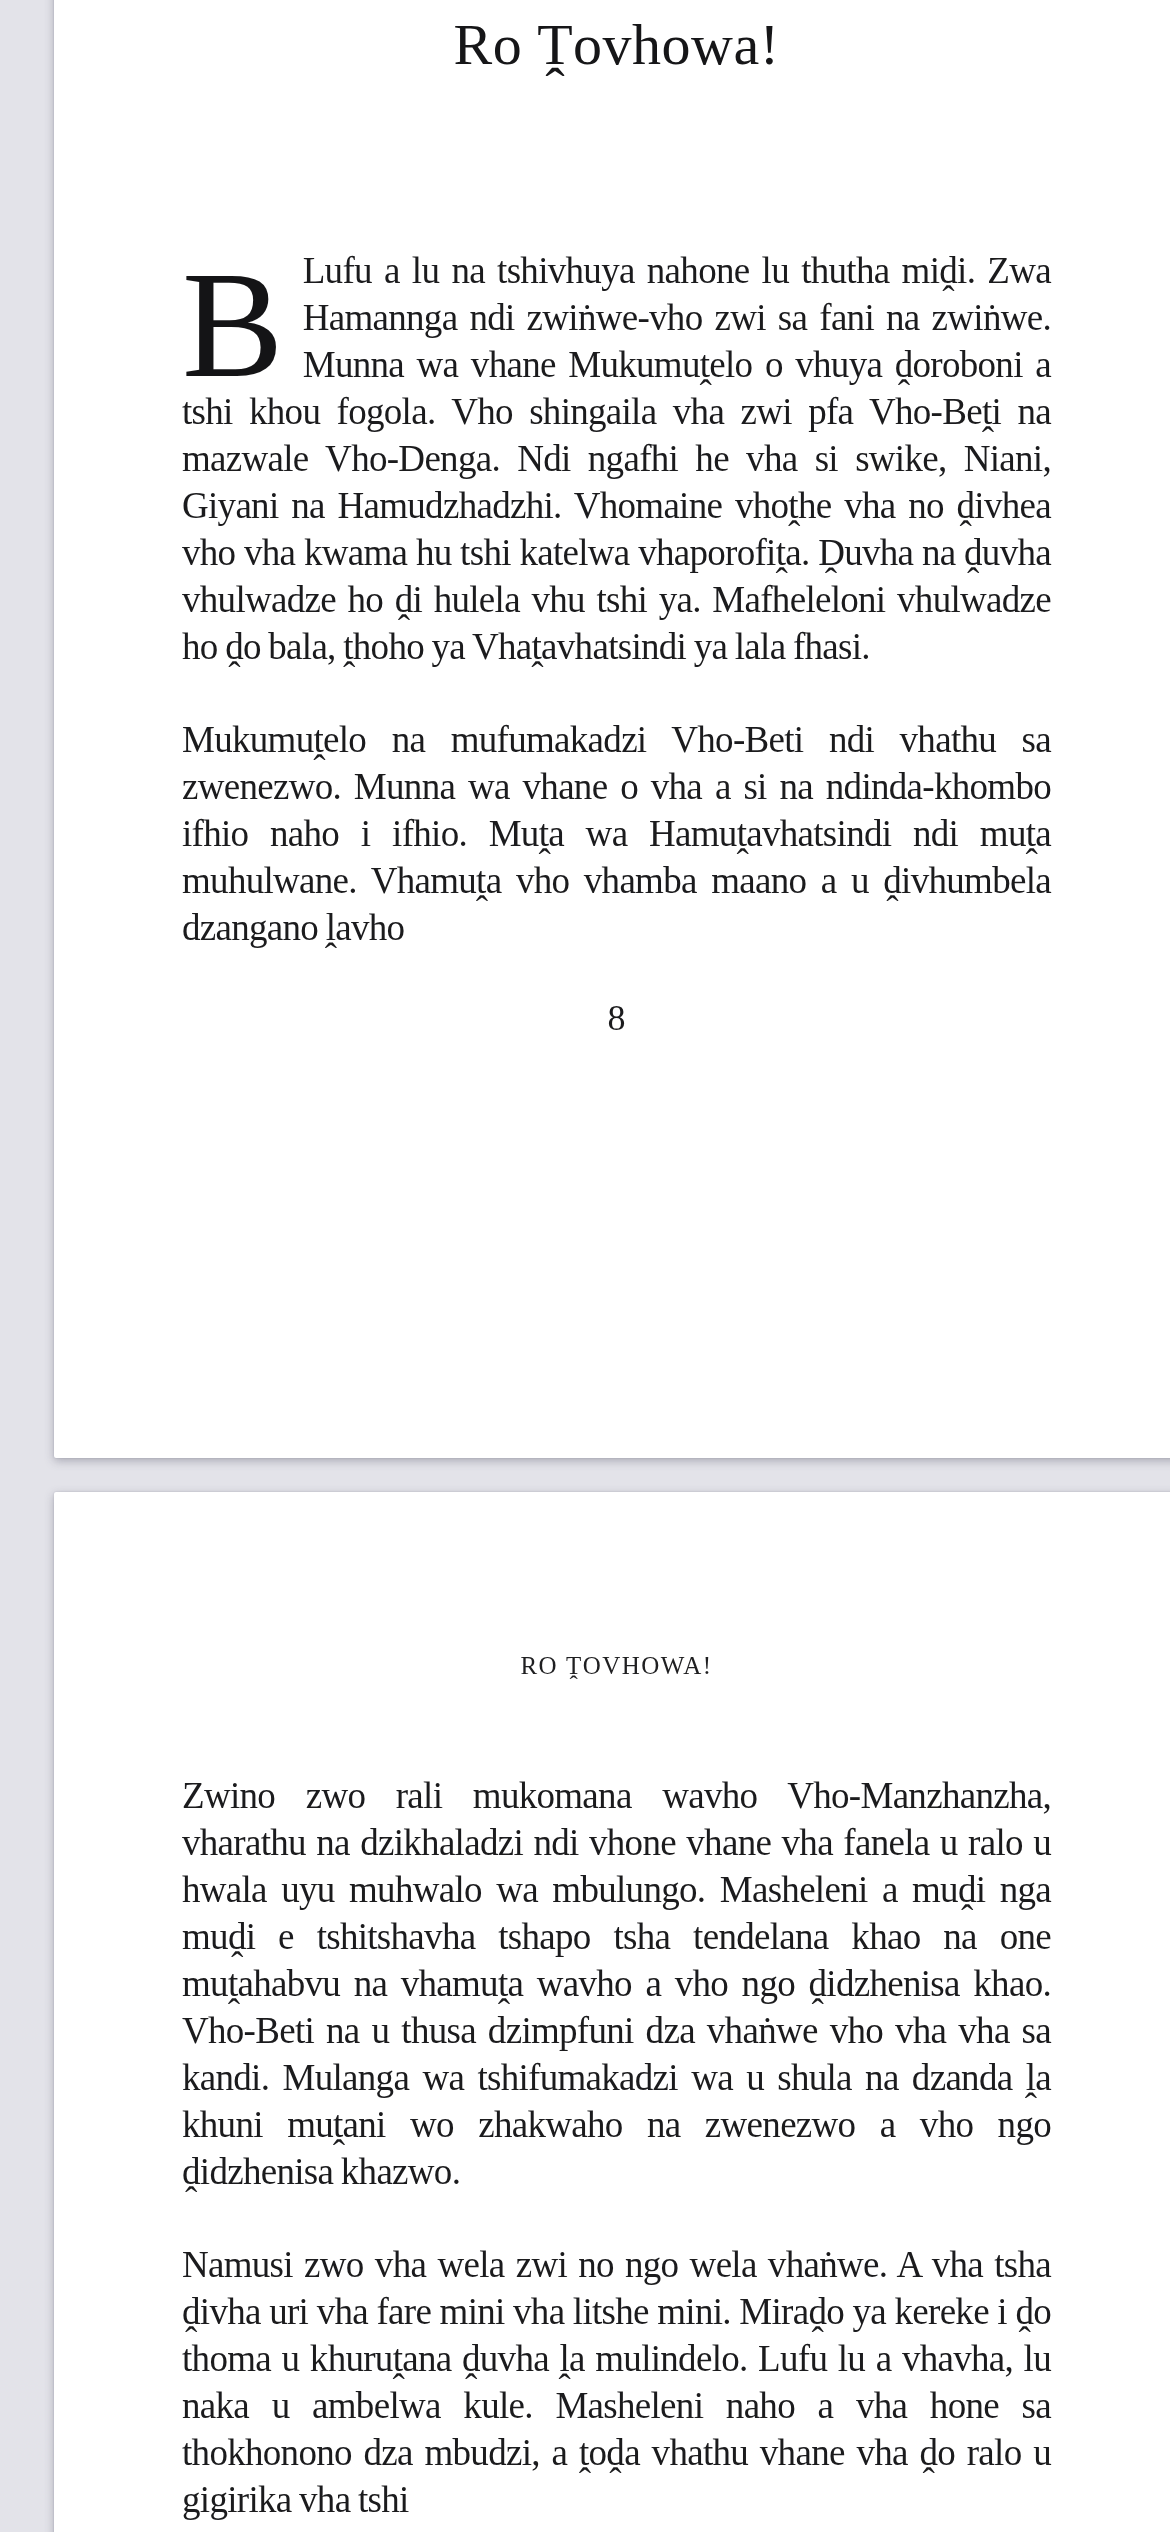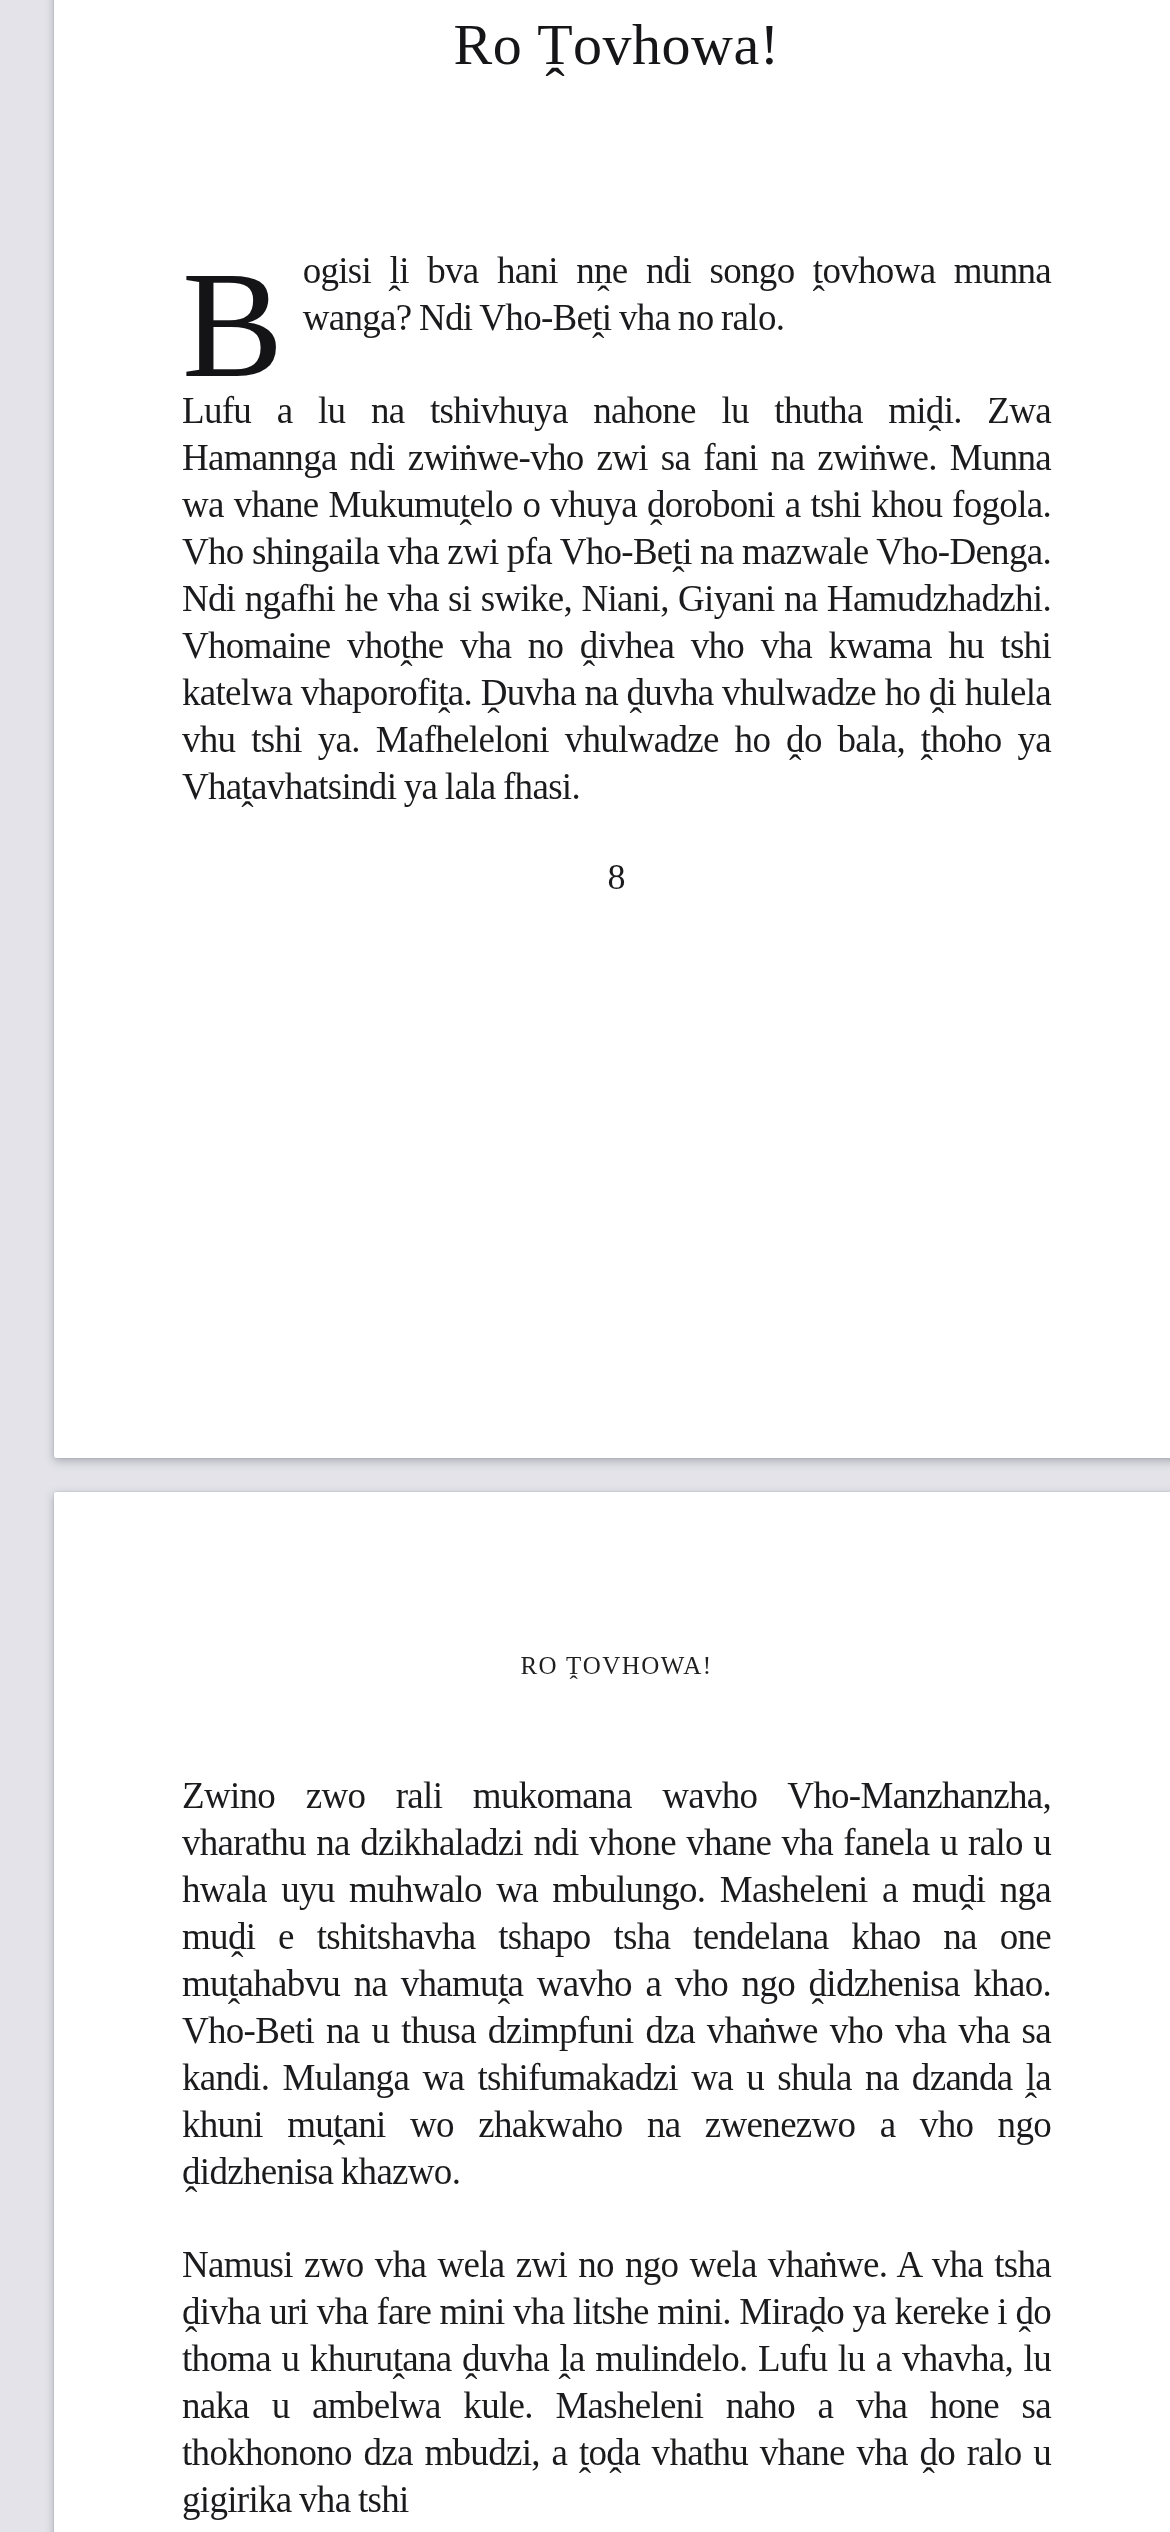--- a/index.html
+++ b/index.html
@@ -78,22 +78,23 @@
   }
 </style>
 </head>
 <body>
 
 <div class="viewport">
 
   <section class="page page-1">
     <h1 class="chapter-title">Ro Ṱovhowa!</h1>
     <div class="body-text">
-      <p class="para"><span class="dropcap">B</span><span>ogisi ḽi bva hani nṋe ndi songo ṱovhowa munna wanga? Ndi Vho-Beṱi vha no ralo.</span></p>
+      <p class="para"><span class="dropcap">B</span></p>
       <p class="para">Lufu a lu na tshivhuya nahone lu thutha miḓi. Zwa Hamannga ndi zwiṅwe-vho zwi sa fani na zwiṅwe. Munna wa vhane Mukumuṱelo o vhuya ḓoroboni a tshi khou fogola. Vho shingaila vha zwi pfa Vho-Beṱi na mazwale Vho-Denga. Ndi ngafhi he vha si swike, Niani, Giyani na Hamudzhadzhi. Vhomaine vhoṱhe vha no ḓivhea vho vha kwama hu tshi katelwa vhaporofiṱa. Ḓuvha na ḓuvha vhulwadze ho ḓi hulela vhu tshi ya. Mafheleloni vhulwadze ho ḓo bala, ṱhoho ya Vhaṱavhatsindi ya lala fhasi.</p>
+      <p class="para">Mukumuṱelo na mufumakadzi Vho-Beti ndi vhathu sa zwenezwo. Munna wa vhane o vha a si na ndinda-khombo ifhio naho i ifhio. Muṱa wa Hamuṱavhatsindi ndi muṱa muhulwane. Vhamuṱa vho vhamba maano a u ḓivhumbela dzangano ḽavho</p>
       <div class="page-number">8</div>
     </div>
   </section>
 
   <section class="page page-2">
     <div class="running-header">RO ṰOVHOWA!</div>
     <div>
       <p class="para">Zwino zwo rali mukomana wavho Vho-Manzhanzha, vharathu na dzikhaladzi ndi vhone vhane vha fanela u ralo u hwala uyu muhwalo wa mbulungo. Masheleni a muḓi nga muḓi e tshitshavha tshapo tsha tendelana khao na one muṱahabvu na vhamuṱa wavho a vho ngo ḓidzhenisa khao. Vho-Beti na u thusa dzimpfuni dza vhaṅwe vho vha vha sa kandi. Mulanga wa tshifumakadzi wa u shula na dzanda ḽa khuni muṱani wo zhakwaho na zwenezwo a vho ngo ḓidzhenisa khazwo.</p>
       <p class="para">Namusi zwo vha wela zwi no ngo wela vhaṅwe. A vha tsha ḓivha uri vha fare mini vha litshe mini. Miraḓo ya kereke i ḓo thoma u khuruṱana ḓuvha ḽa mulindelo. Lufu lu a vhavha, lu naka u ambelwa kule. Masheleni naho a vha hone sa thokhonono dza mbudzi, a ṱoḓa vhathu vhane vha ḓo ralo u gigirika vha tshi</p>
     </div>

